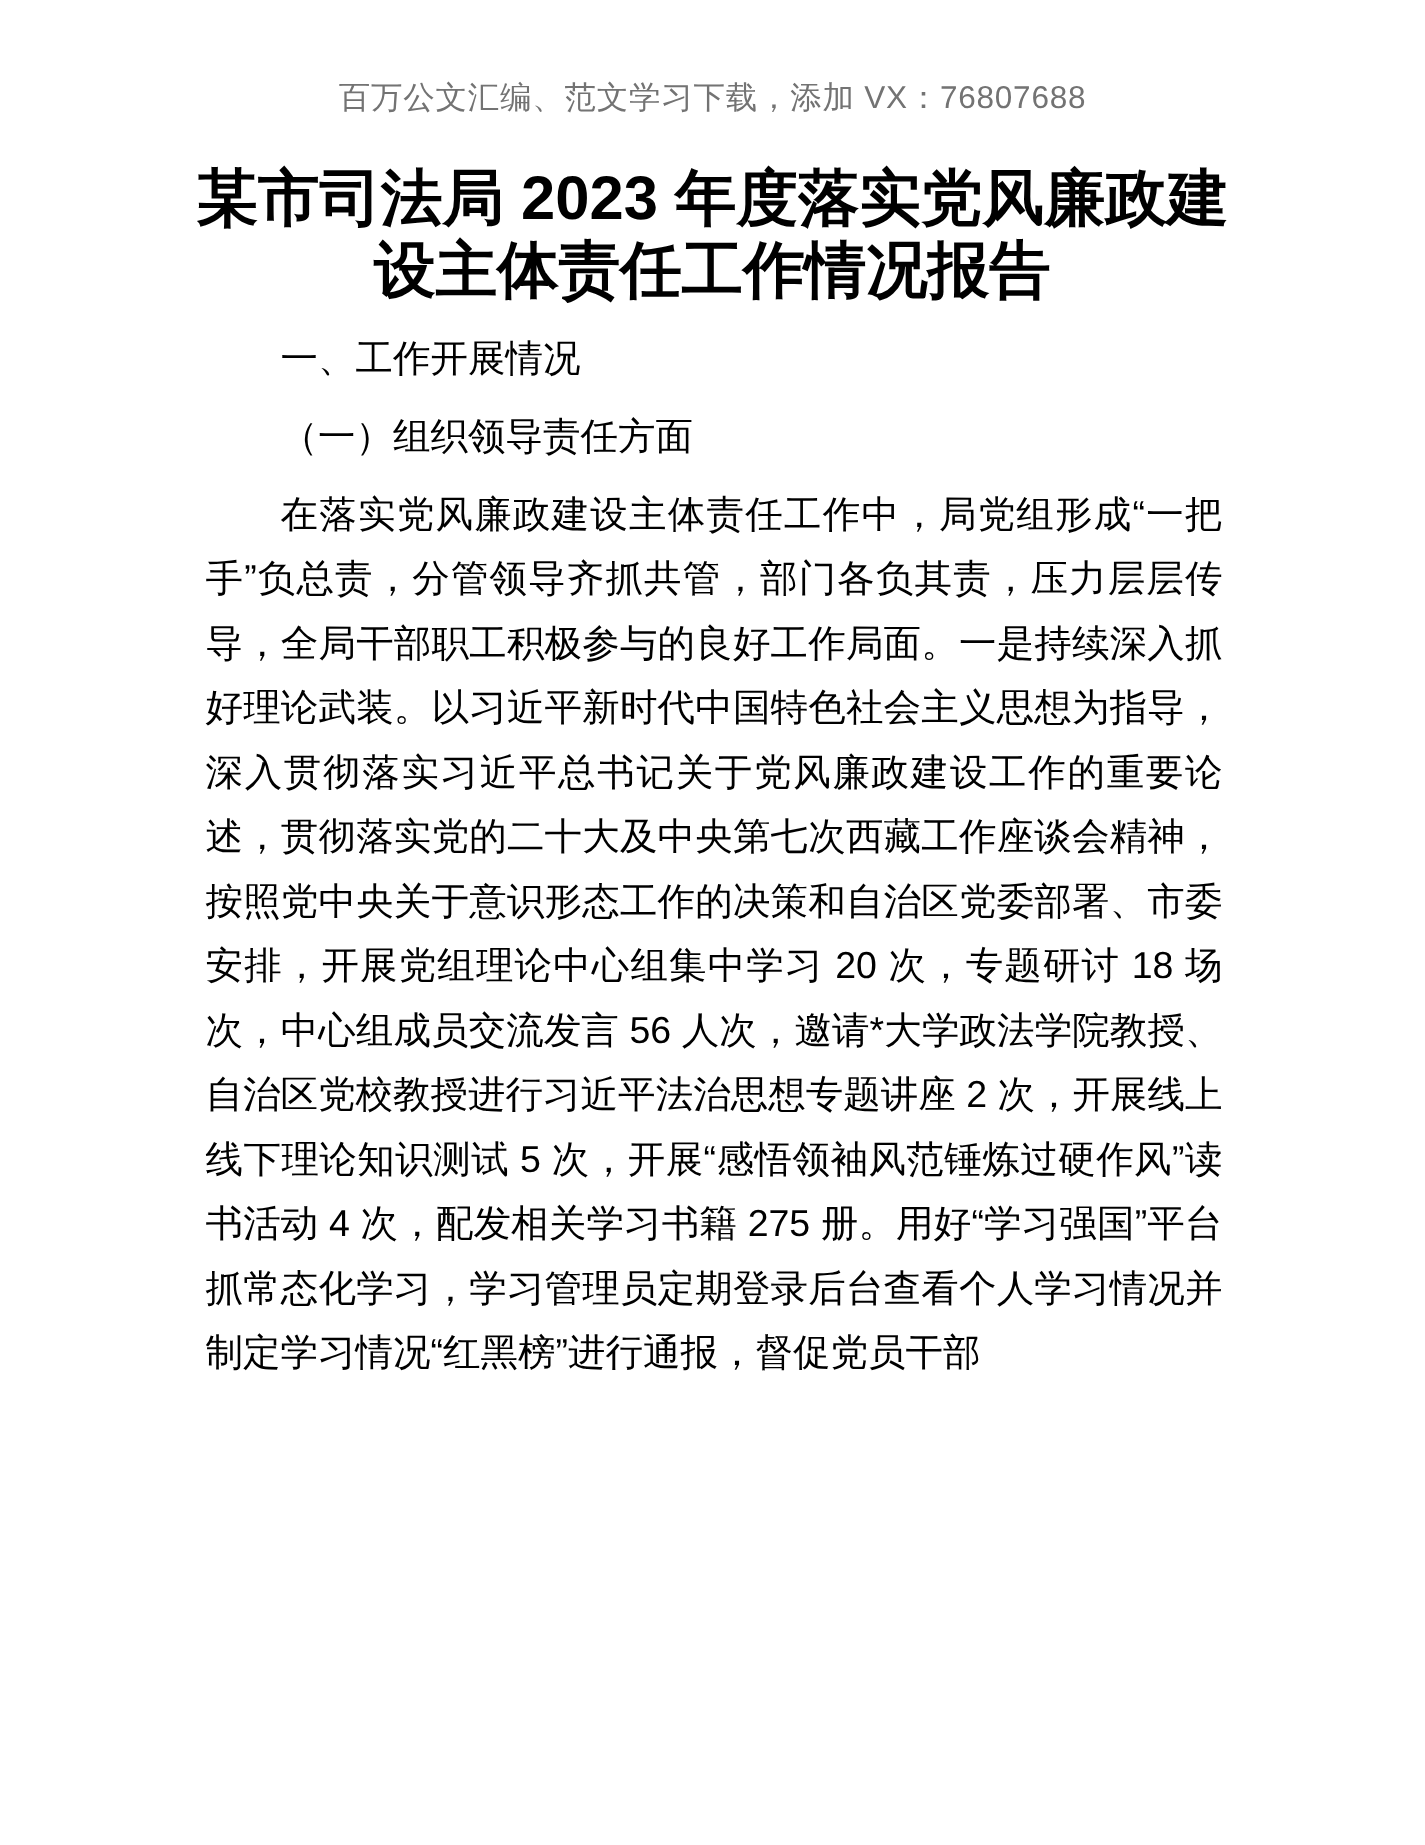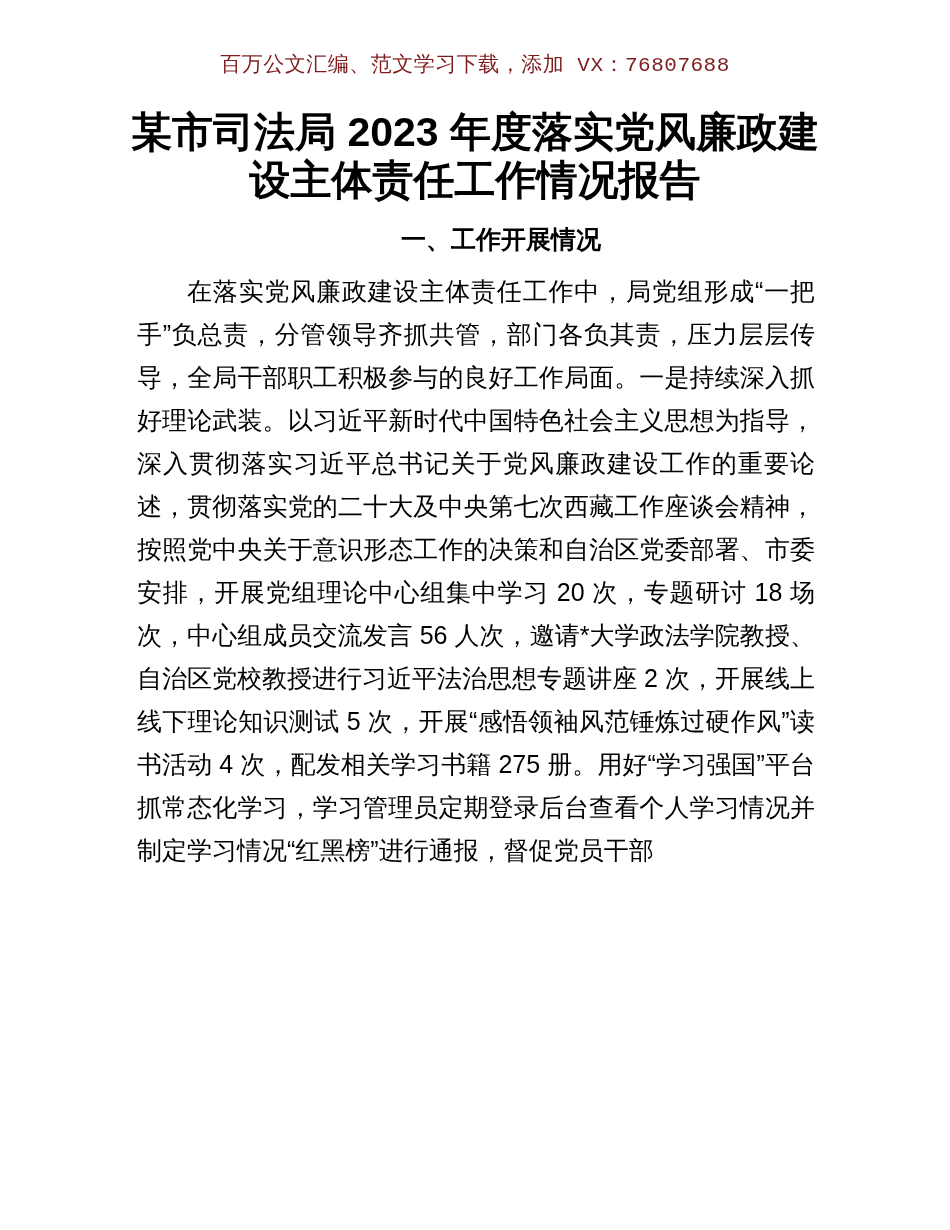--- a/index.html
+++ b/index.html
@@ -36,27 +36,27 @@
     font-size: 25px;
     line-height: 43px;
     text-align: justify;
   }
   .para {
     margin: 9px 0;
     text-indent: 2em;
     word-break: break-all;
   }
   .para.heading {
-    text-align: center;
-    font-weight: bold;
+    text-align: left;
   }
 </style>
 </head>
 <body>
 
-<div class="notice" style="color: #7f1d1d; font-family: Liberation Mono, monospace;">百万公文汇编、范文学习下载，添加 VX：76807688</div>
+<div class="notice" style="color: #737373;">百万公文汇编、范文学习下载，添加 VX：76807688</div>
 
 <h1 class="doc-title">某市司法局 2023 年度落实党风廉政建设主体责任工作情况报告</h1>
 
 <div class="content">
   <p class="para heading">一、工作开展情况</p>
+  <p class="para heading">（一）组织领导责任方面</p>
   <p class="para body">在落实党风廉政建设主体责任工作中，局党组形成“一把手”负总责，分管领导齐抓共管，部门各负其责，压力层层传导，全局干部职工积极参与的良好工作局面。一是持续深入抓好理论武装。以习近平新时代中国特色社会主义思想为指导，深入贯彻落实习近平总书记关于党风廉政建设工作的重要论述，贯彻落实党的二十大及中央第七次西藏工作座谈会精神，按照党中央关于意识形态工作的决策和自治区党委部署、市委安排，开展党组理论中心组集中学习 20 次，专题研讨 18 场次，中心组成员交流发言 56 人次，邀请*大学政法学院教授、自治区党校教授进行习近平法治思想专题讲座 2 次，开展线上线下理论知识测试 5 次，开展“感悟领袖风范锤炼过硬作风”读书活动 4 次，配发相关学习书籍 275 册。用好“学习强国”平台抓常态化学习，学习管理员定期登录后台查看个人学习情况并制定学习情况“红黑榜”进行通报，督促党员干部</p>
 </div>
 
 </body></html>

